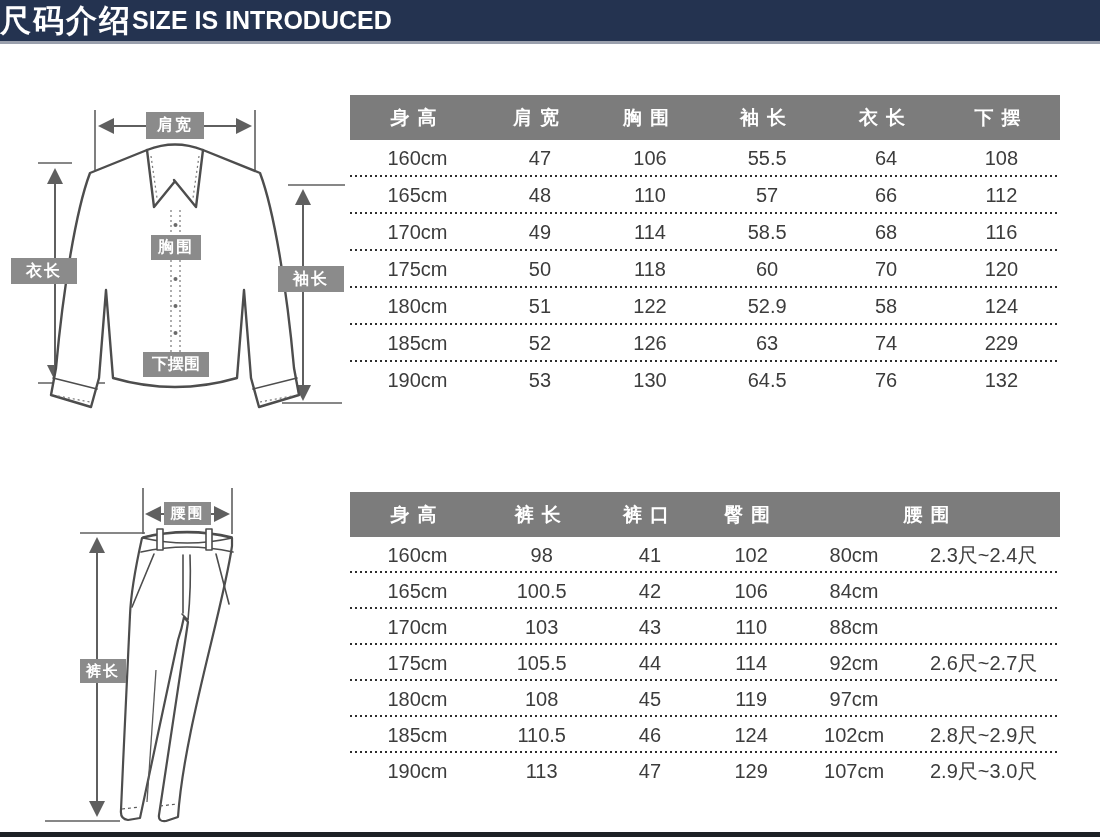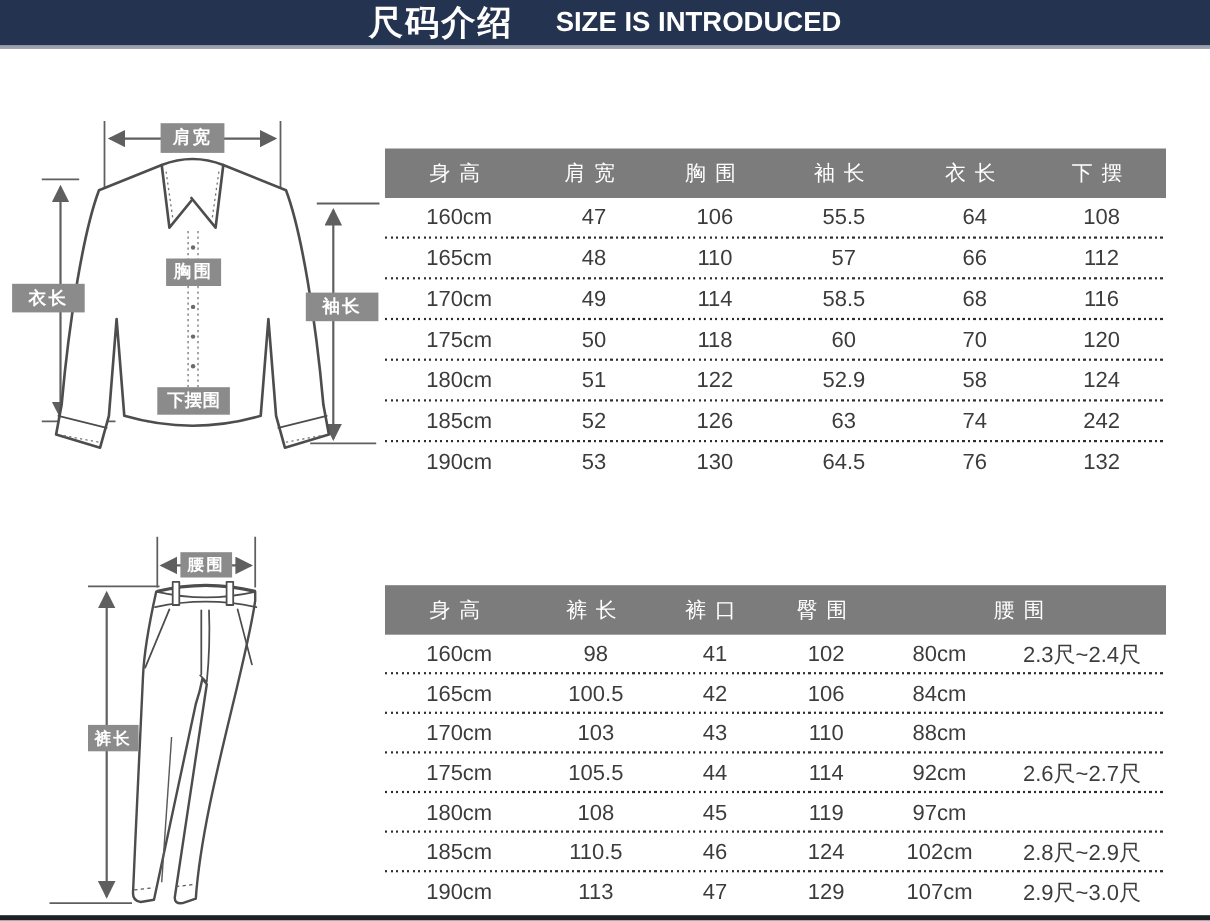--- a/index.html
+++ b/index.html
@@ -15,35 +15,34 @@
   }
   html,body{margin:0;padding:0;background:#ffffff;}
   body{font-family:"Liberation Sans","DejaVu Sans",sans-serif;}
   .page{position:relative;width:1100px;height:837px;background:#ffffff;overflow:hidden;}
 
   
   .banner{
     position:absolute;left:0;top:0;width:1100px;height:44px;
     background:var(--banner-bg);
     border-bottom:3px solid var(--banner-underline);
-    display:flex;align-items:center;justify-content:center;gap:38px;
+    display:flex;align-items:center;
     color:#ffffff;box-sizing:border-box;
   }
   .banner .cn{font-size:31px;font-weight:bold;letter-spacing:2px;}
   .banner .en{font-size:25px;font-weight:bold;letter-spacing:0px;}
 
   
   .size-table{position:absolute;width:710px;}
   .shirt-table{left:350px;top:95px;}
   .pants-table{left:350px;top:492px;}
   .thead{
     display:grid;height:45px;background:var(--header-bg);
-    color:#ffffff;font-weight:normal;font-size:19px;
+    color:#ffffff;font-weight:bold;font-size:19px;
     align-items:center;
-    margin-top:40px;
   }
   .th{text-align:center;letter-spacing:8px;}
   .shirt-table .thead,.shirt-table .trow{grid-template-columns:19% 15.5% 15.5% 17.5% 16% 16.5%;}
   .pants-table .thead,.pants-table .trow{grid-template-columns:19% 16% 14.5% 14% 15% 21.5%;}
   .pants-table .th.span2{grid-column:span 2;}
   .trow{display:grid;position:relative;align-items:center;}
   .shirt-table .trow{height:37px;}
   .pants-table .trow{height:36px;}
   .td{text-align:center;font-size:20px;color:var(--cell-text);}
   .trow.sep::after{
@@ -183,21 +182,21 @@
         <div class="td">52.9</div>
         <div class="td">58</div>
         <div class="td">124</div>
       </div>
       <div class="trow sep">
         <div class="td">185cm</div>
         <div class="td">52</div>
         <div class="td">126</div>
         <div class="td">63</div>
         <div class="td">74</div>
-        <div class="td">242</div>
+        <div class="td">229</div>
       </div>
       <div class="trow">
         <div class="td">190cm</div>
         <div class="td">53</div>
         <div class="td">130</div>
         <div class="td">64.5</div>
         <div class="td">76</div>
         <div class="td">132</div>
       </div>
     </div>

